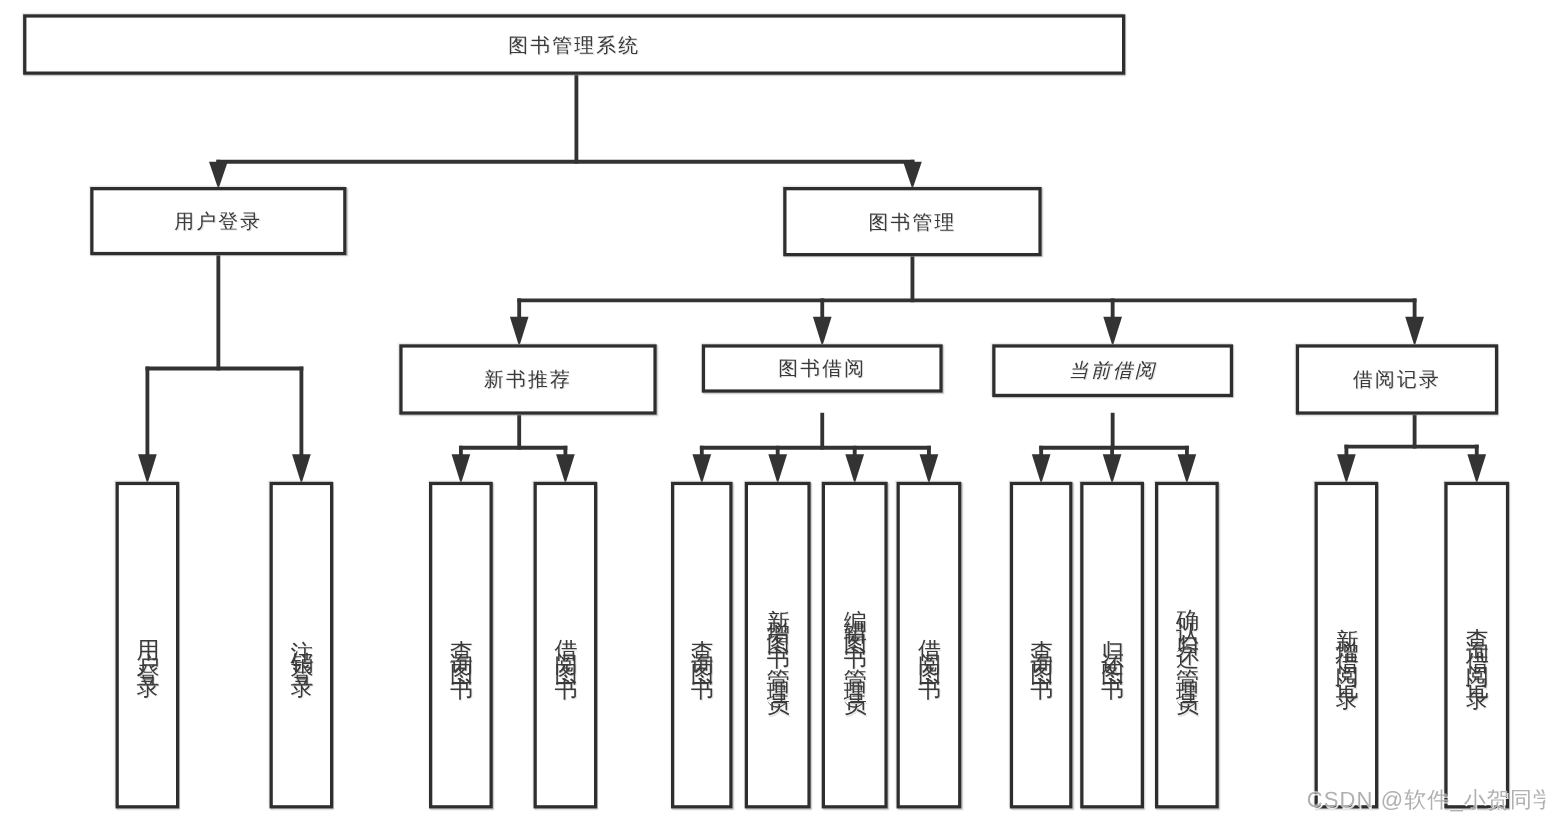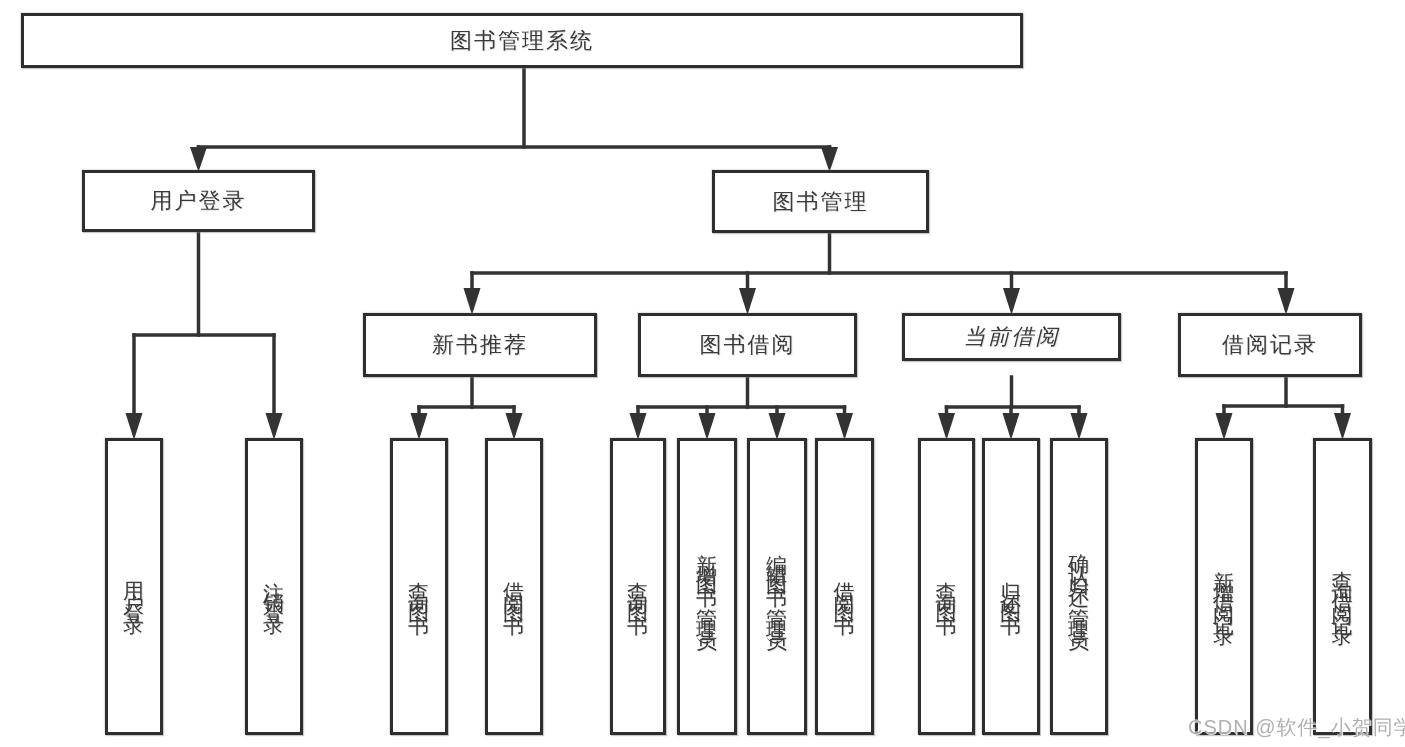--- a/index.html
+++ b/index.html
@@ -27,21 +27,21 @@
     box-sizing: border-box;
     background: #ffffff;
     border: 3px solid #2e2e2e;
     box-shadow: 1px 1px 1px rgba(130,130,130,0.45), -1px -1px 1px rgba(160,160,160,0.25);
     display: flex;
     align-items: center;
     justify-content: center;
     color: #3a3a3a;
   }
   .node .node-label {
-    font-size: 22px;
+    font-size: 18px;
     letter-spacing: 2px;
     white-space: nowrap;
     text-shadow: 1px 1px 0 rgba(150,150,160,0.25);
   }
   .node.vertical .node-label {
     writing-mode: vertical-rl;
     white-space: normal;
     font-size: 21px;
     letter-spacing: 11px;
     line-height: 1;
@@ -115,27 +115,27 @@
       <line x1="1342.5" y1="406" x2="1342.5" y2="417" stroke="#333333" stroke-width="3.5" stroke-linecap="square"></line>
       <polygon points="1334,413 1351,413 1342.5,440" fill="#333333"></polygon>
     </svg>
   <div class="watermark" style="left:1188px; top:714px;">CSDN @软件_小贺同学</div>
 <div class="node" style="left: 21px; top: 13px; width: 1002px; height: 55px;">
       <span class="node-label">图书管理系统</span>
     </div>
     <div class="node" style="left: 82px; top: 170px; width: 233px; height: 62px;">
       <span class="node-label">用户登录</span>
     </div>
-    <div class="node" style="left: 712px; top: 170px; width: 217px; height: 63px;">
+    <div class="node" style="left: 712px; top: 170px; width: 235px; height: 63px;">
       <span class="node-label">图书管理</span>
     </div>
     <div class="node" style="left: 363px; top: 313px; width: 234px; height: 64px;">
       <span class="node-label">新书推荐</span>
     </div>
-    <div class="node" style="left: 638px; top: 313px; width: 219px; height: 64px;">
+    <div class="node" style="left: 638px; top: 313px; width: 219px; height: 44px;">
       <span class="node-label">图书借阅</span>
     </div>
     <div class="node" style="left: 902px; top: 313px; width: 219px; height: 48px; font-style: italic;">
       <span class="node-label">当前借阅</span>
     </div>
     <div class="node" style="left: 1178px; top: 313px; width: 184px; height: 64px;">
       <span class="node-label">借阅记录</span>
     </div>
     <div class="node vertical" style="left: 105px; top: 438px; width: 58px; height: 297px;">
       <span class="node-label">用户登录</span>

